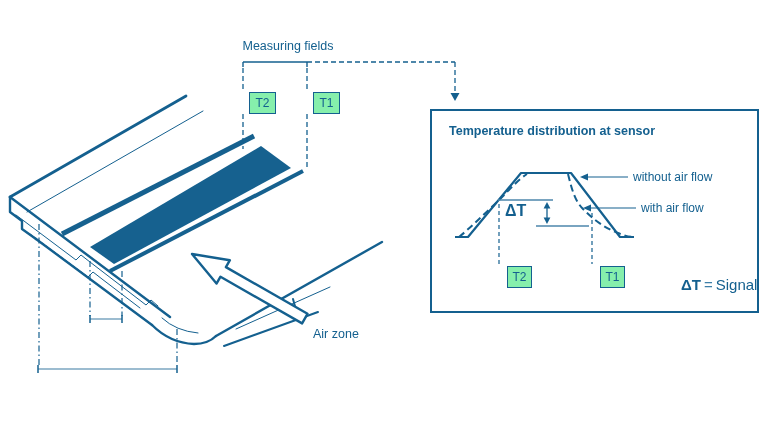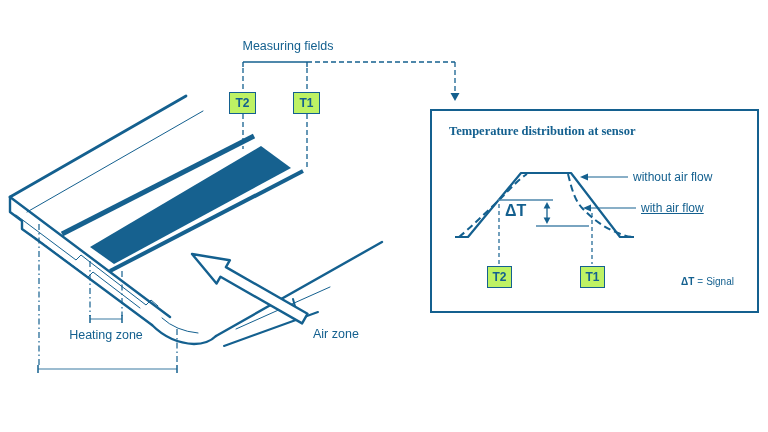--- a/index.html
+++ b/index.html
@@ -4,28 +4,28 @@
 <style>
   html,body{margin:0;padding:0;background:#fff;}
   #stage{
     position:relative;width:768px;height:432px;background:#fff;overflow:hidden;
     font-family:"Liberation Sans", sans-serif;color:#14608f;
   }
   #art{position:absolute;left:0;top:0;}
   .lbl{position:absolute;font-size:12.5px;color:#14608f;white-space:nowrap;}
   .lbl.center{text-align:center;}
   .tbox{
-    position:absolute;width:25px;height:20px;background:#bef264;
+    position:absolute;width:25px;height:20px;background:#86efac;
     border:1.8px solid #14608f;display:flex;align-items:center;justify-content:center;
-    font-size:12px;font-weight:bold;color:#14608f;
+    font-size:12px;font-weight:normal;color:#14608f;margin-left:20px;
   }
   .inset-title{position:absolute;font-size:12.5px;font-weight:bold;color:#14608f;white-space:nowrap;}
   .small-lbl{position:absolute;font-size:12px;color:#14608f;white-space:nowrap;}
   .dt-lbl{position:absolute;font-size:16px;font-weight:bold;color:#14608f;}
-  .signal{position:absolute;font-size:10px;color:#14608f;white-space:nowrap;}
+  .signal{position:absolute;font-size:15px;color:#14608f;white-space:nowrap;}
   .signal b{font-weight:bold;}
   .signal .eq{margin:0 3px;color:#3d7fa8;}
 </style>
 </head>
 <body>
 
 <div id="stage">
 
   <svg id="art" width="768" height="432" viewBox="0 0 768 432">
 
@@ -126,27 +126,26 @@
         <polygon points="583,208 591,204.5 591,211.5" stroke="none"></polygon>
       </g>
     </g>
   </svg>
 
   <div class="lbl center" style="left:188px;top:39px;width:200px;">Measuring fields</div>
 
   <div class="tbox" style="left:229px;top:92px;">T2</div>
   <div class="tbox" style="left:293px;top:92px;">T1</div>
 
-  <div class="lbl center" style="left:26px;top:328px;width:160px;">Heating zone</div>
   <div class="lbl" style="left:313px;top:327px;">Air zone</div>
 
-  <div class="inset-title" style="left:449px;top:124px;font-family:Liberation Serif, serif;">Temperature distribution at sensor</div>
+  <div class="inset-title" style="left:449px;top:124px;">Temperature distribution at sensor</div>
 
   <div class="small-lbl" style="left:633px;top:170px;">without air flow</div>
-  <div class="small-lbl" style="left:641px;top:201px;text-decoration:underline;">with air flow</div>
+  <div class="small-lbl" style="left:641px;top:201px;">with air flow</div>
 
   <div class="dt-lbl" style="left:505px;top:202px;">ΔT</div>
 
   <div class="tbox" style="left:487px;top:266px;width:23px;">T2</div>
   <div class="tbox" style="left:580px;top:266px;width:23px;">T1</div>
 
   <div class="signal" style="left:681px;top:276px;"><b>ΔT</b><span class="eq">=</span><span>Signal</span></div>
 
 </div>
 

